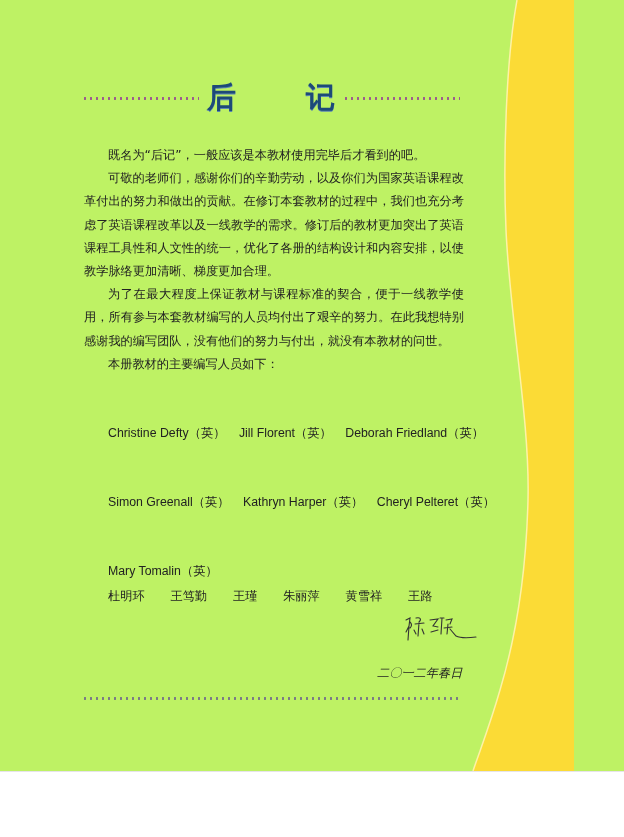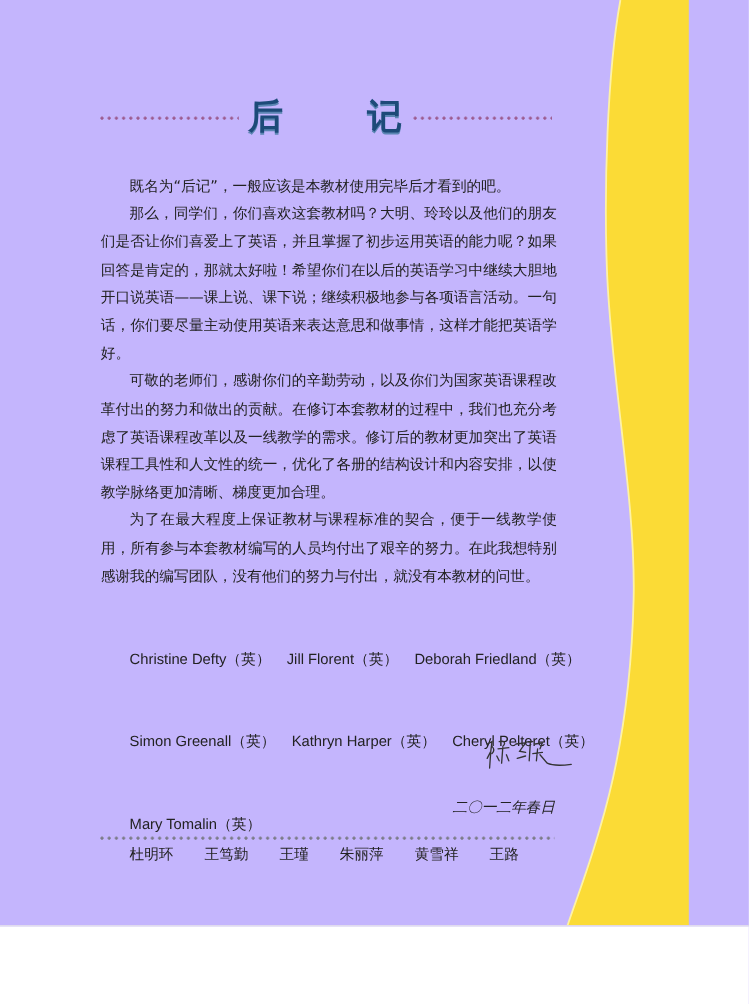--- a/index.html
+++ b/index.html
@@ -2,21 +2,21 @@
 <html><head>
   <meta charset="utf-8">
   <style>
     html, body { margin: 0; padding: 0; }
     body {
       width: 624px; height: 837px; background: #ffffff; position: relative; overflow: hidden;
       font-family: "DejaVu Sans", "Liberation Sans", sans-serif;
     }
     .page {
       position: absolute; left: 0; top: 0; width: 624px; height: 771px;
-      background: #c4b5fd;
+      background: #bef264;
       border-bottom: 1px solid #e6e4ea;
       overflow: hidden;
     }
     .band { position: absolute; left: 0; top: 0; width: 624px; height: 771px; }
     .title-row {
       position: absolute; top: 80px; left: 82px; width: 378px; height: 36px;
       display: flex; align-items: center; justify-content: space-between;
     }
     .dots {
       height: 3px; flex: 1;
@@ -62,23 +62,23 @@
   </svg>
 
   <div class="title-row">
     <div class="dots left"></div>
     <div class="title">后  记</div>
     <div class="dots right"></div>
   </div>
 
   <div class="body-text">
     <p class="para">既名为“后记”，一般应该是本教材使用完毕后才看到的吧。</p>
-    <p class="para">那么，同学们，你们喜欢这套教材吗？大明、玲玲以及他们的朋友们是否让你们喜爱上了英语，并且掌握了初步运用英语的能力呢？如果回答是肯定的，那就太好啦！希望你们在以后的英语学习中继续大胆地开口说英语——课上说、课下说；继续积极地参与各项语言活动。一句话，你们要尽量主动使用英语来表达意思和做事情，这样才能把英语学好。</p>
     <p class="para">可敬的老师们，感谢你们的辛勤劳动，以及你们为国家英语课程改革付出的努力和做出的贡献。在修订本套教材的过程中，我们也充分考虑了英语课程改革以及一线教学的需求。修订后的教材更加突出了英语课程工具性和人文性的统一，优化了各册的结构设计和内容安排，以使教学脉络更加清晰、梯度更加合理。</p>
     <p class="para">为了在最大程度上保证教材与课程标准的契合，便于一线教学使用，所有参与本套教材编写的人员均付出了艰辛的努力。在此我想特别感谢我的编写团队，没有他们的努力与付出，就没有本教材的问世。</p>
+    <p class="para">本册教材的主要编写人员如下：</p>
 
     <div class="authors">
       <div class="row">
         <span class="name">Christine Defty（英）</span>
         <span class="name">Jill Florent（英）</span>
         <span class="name">Deborah Friedland（英）</span>
       </div>
       <div class="row">
         <span class="name">Simon Greenall（英）</span>
         <span class="name">Kathryn Harper（英）</span>

